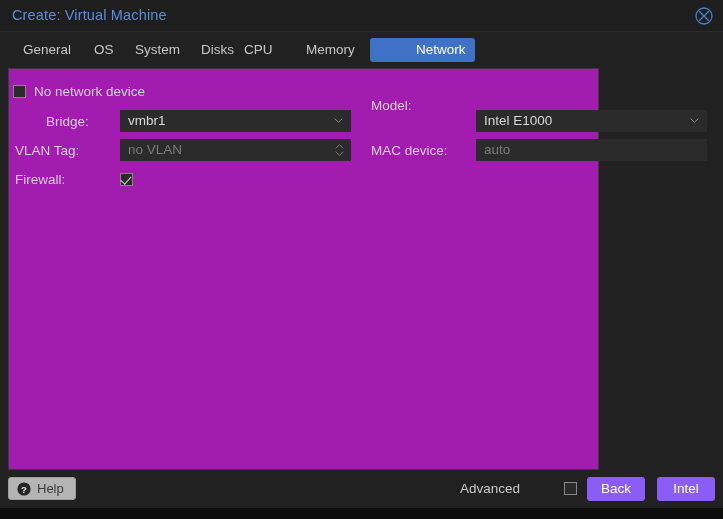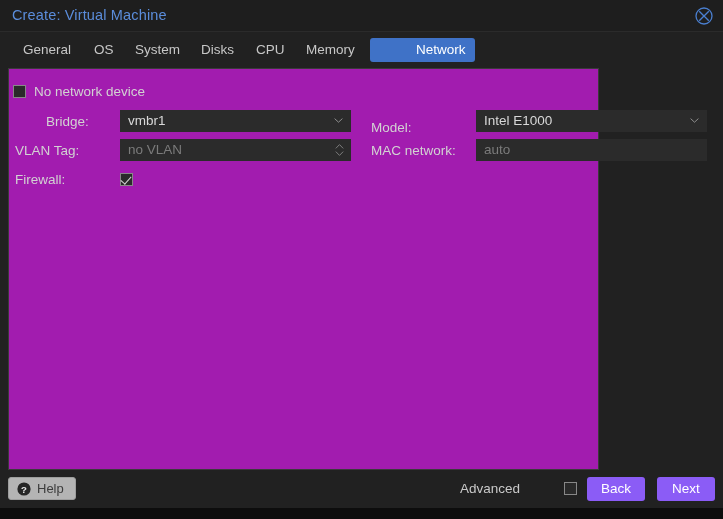--- a/index.html
+++ b/index.html
@@ -258,21 +258,21 @@
         <line x1="14.8" y1="5.2" x2="5.2" y2="14.8" stroke="#4a7fd0" stroke-width="1.3"></line>
       </svg>
     </div>
   </div>
 
   <div class="tabbar">
     <div class="tab" style="left:14px;">General</div>
     <div class="tab" style="left:85px;">OS</div>
     <div class="tab" style="left:126px;">System</div>
     <div class="tab" style="left:192px;">Disks</div>
-    <div class="tab" style="left:247px;">CPU</div>
+    <div class="tab" style="left:235px;">CPU</div>
     <div class="tab" style="left:297px;">Memory</div>
     <div class="tab active" style="left:370px;">Network</div>
   </div>
 
   <div class="content">
 
     <div class="chk-row">
       <span class="checkbox"></span>
       <span class="chk-label">No network device</span>
     </div>
@@ -290,29 +290,29 @@
       <span>no VLAN</span>
       <svg class="spin" viewBox="0 0 9 14">
         <polyline points="0.8,5.4 4.5,1.6 8.2,5.4" fill="none" stroke="#7d7d7d" stroke-width="1"></polyline>
         <polyline points="0.8,8.6 4.5,12.4 8.2,8.6" fill="none" stroke="#7d7d7d" stroke-width="1"></polyline>
       </svg>
     </div>
 
     <div class="field-label" style="left:6px; top:103px;">Firewall:</div>
     <span class="checkbox checked" style="position:absolute; left:111px; top:104px;"></span>
 
-    <div class="field-label" style="left:362px; top:51px;">Model:</div>
+    <div class="field-label" style="left:362px; top:29px;">Model:</div>
     <div class="input select" style="left:467px; top:41px; width:231px;">
       <span>Intel E1000</span>
       <svg class="caret" viewBox="0 0 9 5">
         <polyline points="0.6,0.6 4.5,4.2 8.4,0.6" fill="none" stroke="#8e8e8e" stroke-width="1"></polyline>
       </svg>
     </div>
 
-    <div class="field-label" style="left:362px; top:74px;">MAC network:</div>
+    <div class="field-label" style="left:362px; top:74px;">MAC device:</div>
     <div class="input placeholder" style="left:467px; top:70px; width:231px;">
       <span>auto</span>
     </div>
 
   </div>
 
   <div class="footer">
     <div class="help-btn">
       <svg class="help-ico" viewBox="0 0 14 14">
         <circle cx="7" cy="7" r="6.6" fill="#262626"></circle>
@@ -320,18 +320,18 @@
       </svg>
       <span>Help</span>
     </div>
 
     <div class="advanced-wrap">
       <span class="adv-label">Advanced</span>
       <span class="checkbox"></span>
     </div>
 
     <div class="btn back">Back</div>
-    <div class="btn next">Next</div>
+    <div class="btn next">Intel</div>
   </div>
 
 </div>
 
 <div class="bottom-strip"></div>
 
 </body></html>

